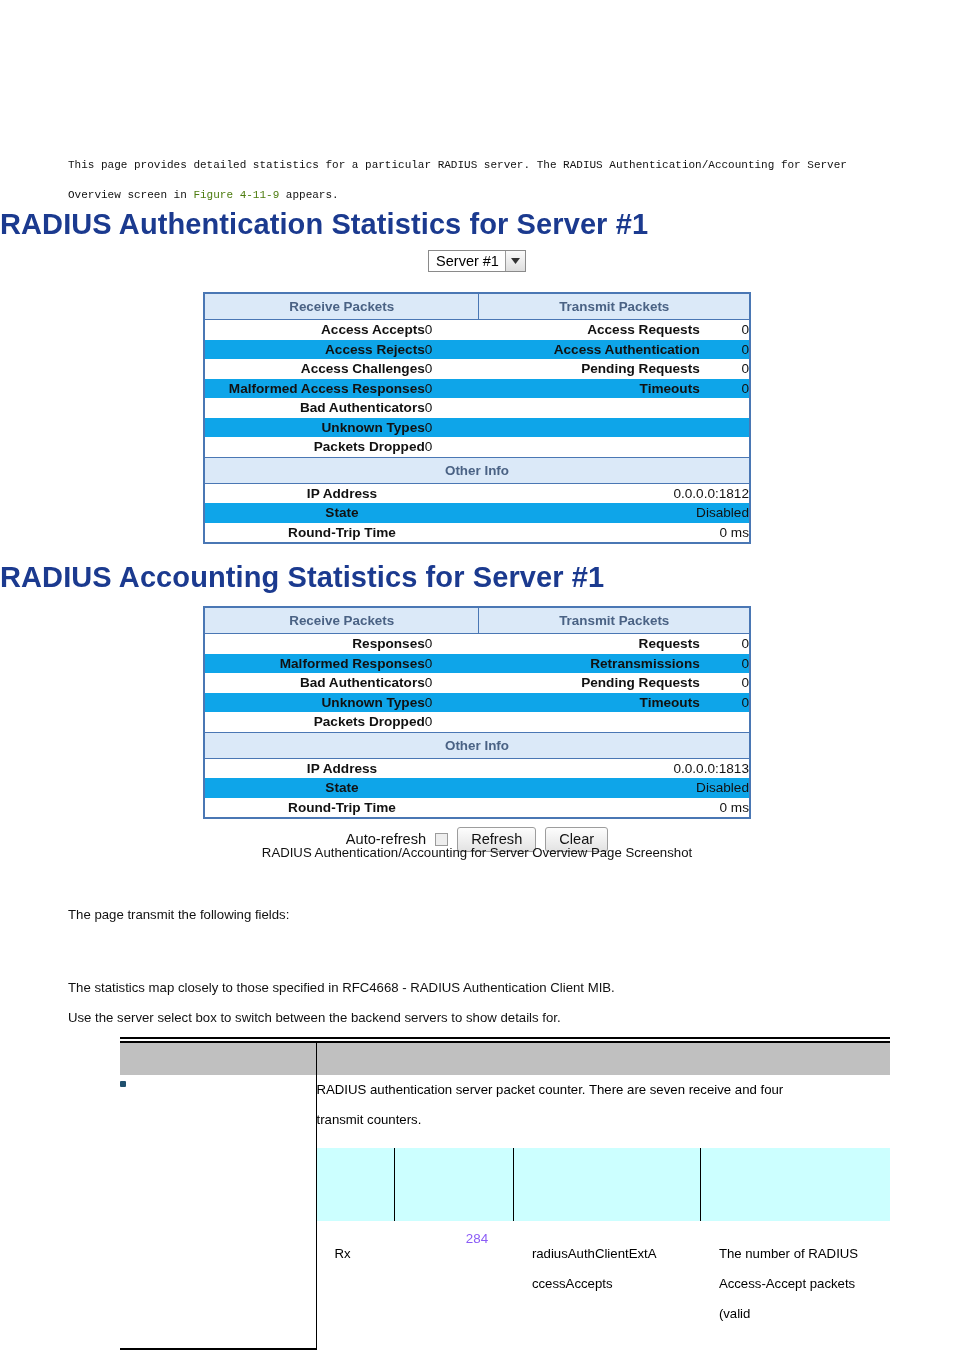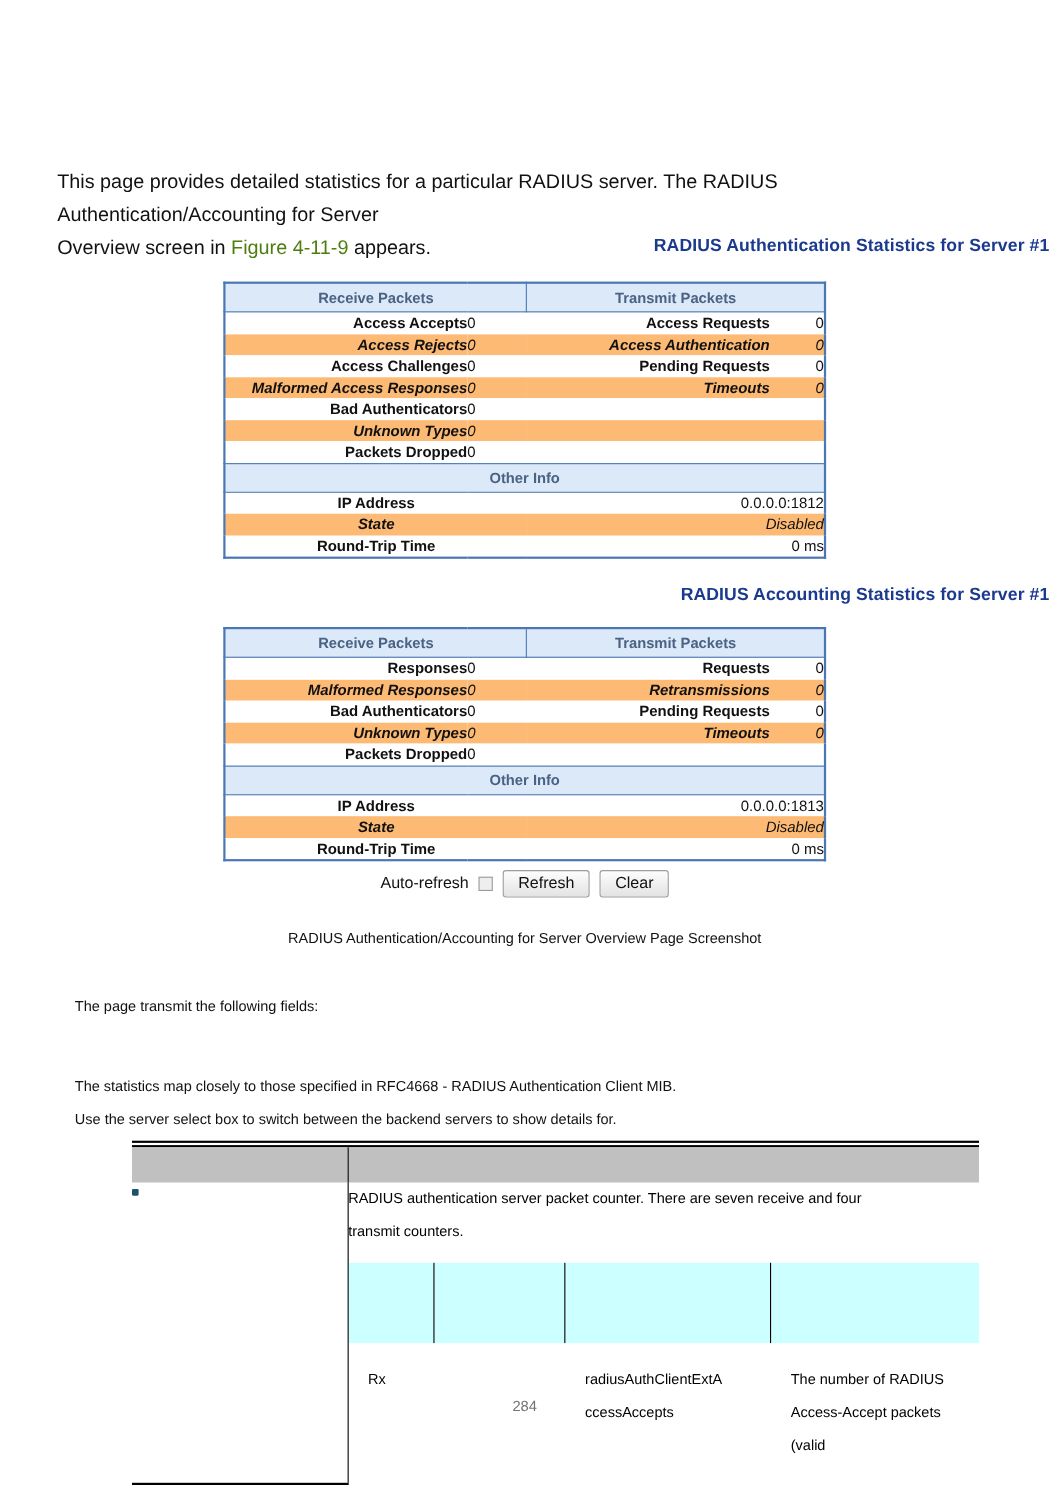--- a/index.html
+++ b/index.html
@@ -12,43 +12,44 @@
     height: 1350px;
     position: relative;
     font-family: "Liberation Sans", sans-serif;
     color: #000000;
     overflow: hidden;
   }
 
   
   .intro {
     position: absolute;
-    left: 52px;
+    left: 68px;
     top: 150px;
     width: 790px;
-    font-size: 18px;
+    font-size: 11px;
     line-height: 30px;
     color: #111111;
+    font-family: Liberation Mono, monospace;
   }
   .intro a.link {
     color: #4d7c0f;
     text-decoration: none;
   }
 
   
   .shot {
     position: absolute;
     left: 0;
     top: 208px;
     width: 954px;
   }
 
   .shot-title {
-    text-align: right;
-    font-size: 16px;
+    text-align: left;
+    font-size: 29px;
     font-weight: bold;
     color: #1b3a8f;
     letter-spacing: 0.1px;
     margin: 0;
     padding: 0;
     line-height: 32px;
   }
 
   .select-row {
     text-align: center;
@@ -105,21 +106,21 @@
     color: #4a6284;
     font-weight: bold;
     text-align: center;
     font-size: 13.4px;
     height: 25px !important;
     line-height: 25px !important;
     border-bottom: 1px solid #4a77b4;
   }
   .grp-head.left { border-right: 1px solid #4a77b4; }
   .row-w { background: #ffffff; }
-  .row-a { background: #fdba74; font-style: italic; }
+  .row-a { background: #0ea5e9; }
   .lbl {
     text-align: right;
     font-weight: bold;
     color: #111111;
     padding-right: 11px;
   }
   .num {
     text-align: left;
     color: #111111;
     padding-left: 2px;
@@ -277,39 +278,49 @@
   .inner-body td {
     padding: 10px 8px 0 4px;
     line-height: 30px;
     height: 92px;
   }
 
   
   .pageno {
     position: absolute;
     left: 0;
-    top: 1271px;
+    top: 1231px;
     width: 954px;
     text-align: center;
     font-size: 13.4px;
-    color: #737373;
+    color: #8b5cf6;
   }
 </style>
 </head>
 <body>
 
 <div class="intro">
   <div>This page provides detailed statistics for a particular RADIUS server. The RADIUS Authentication/Accounting for Server</div>
   <div><span>Overview screen in </span><a class="link">Figure 4-11-9</a><span> appears.</span></div>
 </div>
 
 <div class="shot">
 
   <div class="shot-title">RADIUS Authentication Statistics for Server #1</div>
 
+  <div class="select-row">
+    <span class="fakeselect">
+      <span class="val">Server #1</span>
+      <span class="arrowbox">
+        <svg width="9" height="6" viewBox="0 0 9 6">
+            <polygon points="0,0 9,0 4.5,6" fill="#333"></polygon>
+          </svg>
+      </span>
+    </span>
+  </div>
 
   <div class="stat-wrap">
     <table class="stat">
       <colgroup>
           <col style="width:220px">
           <col style="width:54px">
           <col style="width:220px">
           <col style="width:50px">
         </colgroup>
       <tbody>

